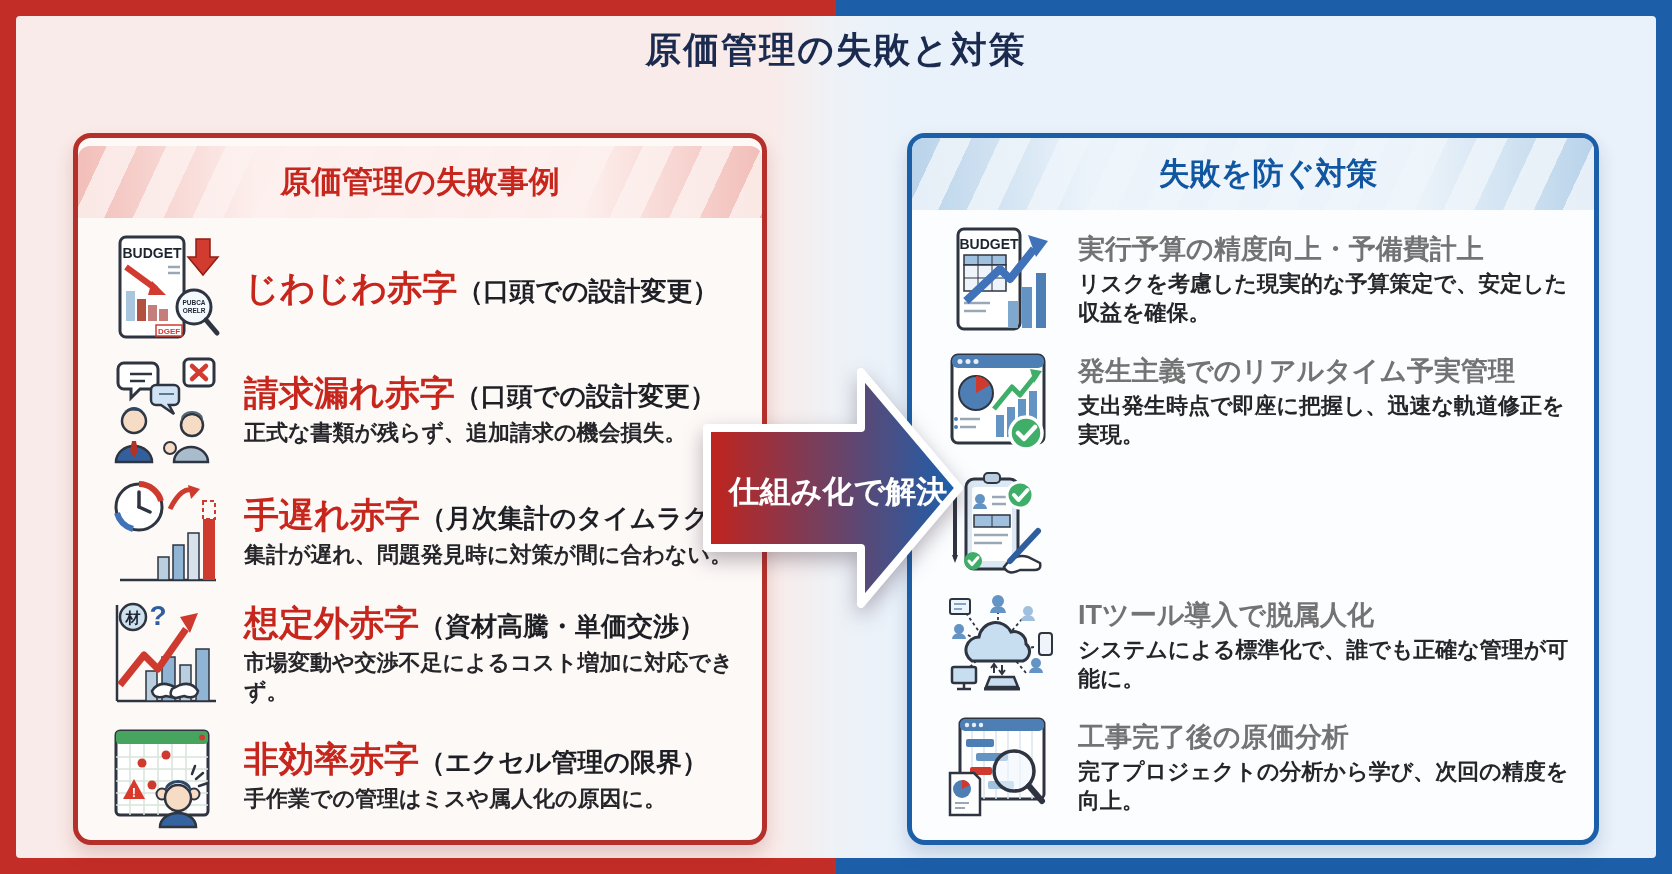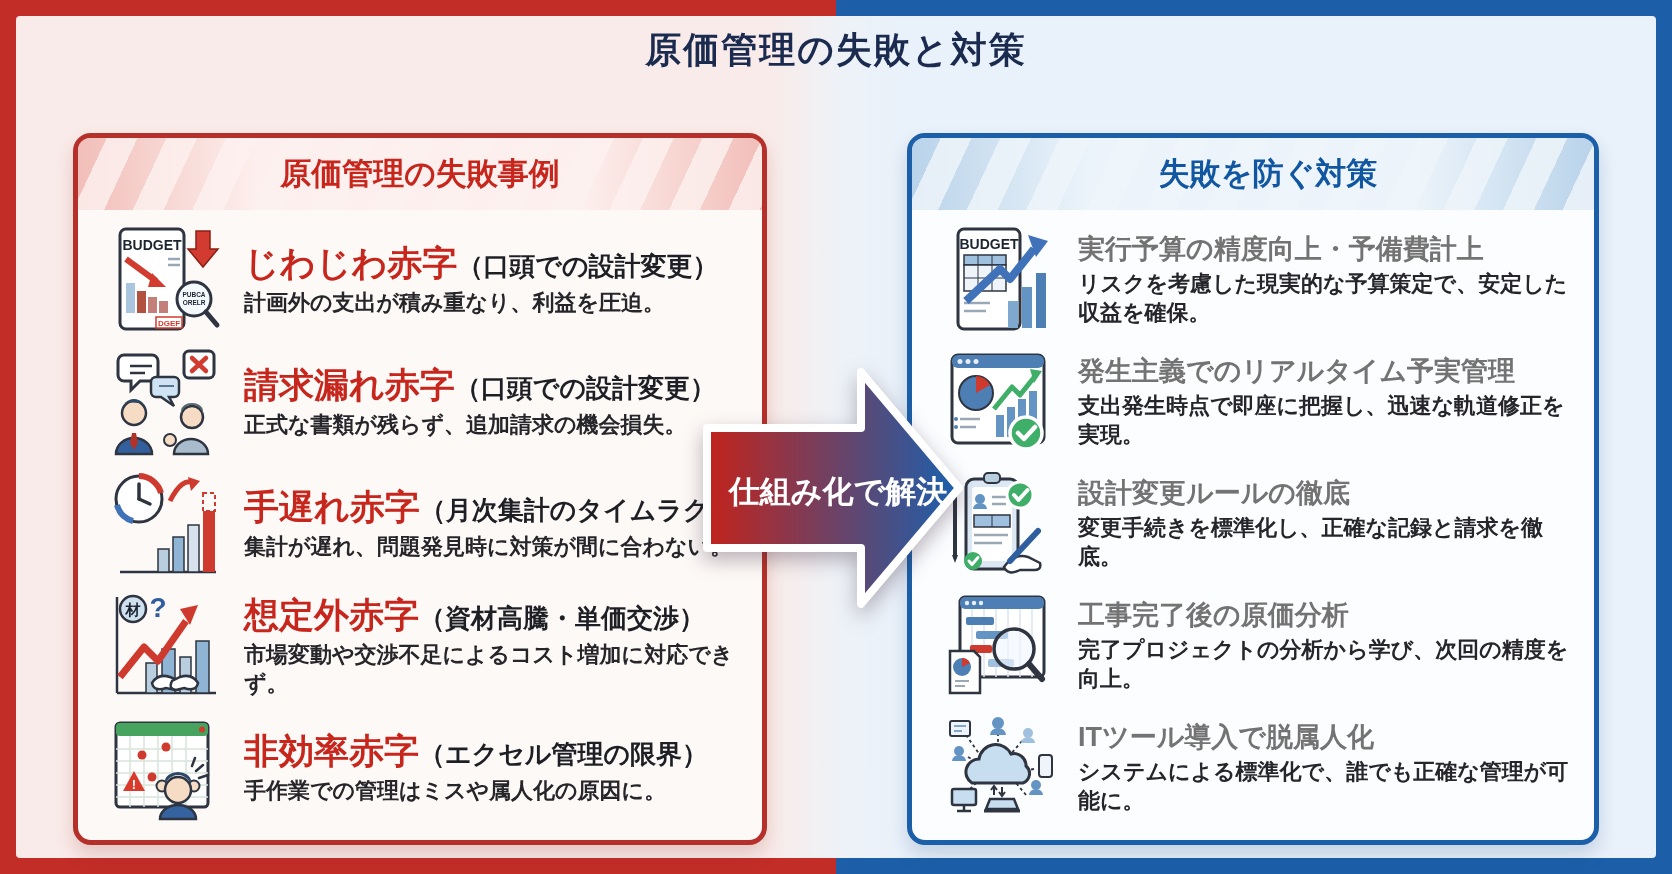--- a/index.html
+++ b/index.html
@@ -11,21 +11,21 @@
   .main-title{position:absolute;top:26px;left:0;width:100%;text-align:center;
               font-size:36px;font-weight:800;color:#1b2b50;letter-spacing:2px;}
   .panel{position:absolute;top:133px;height:702px;border-radius:18px;}
   .panel.left{left:73px;width:684px;background:#fdf9f7;border:5px solid #b5302a;
               box-shadow:0 10px 18px rgba(140,40,30,.18);}
   .panel.right{left:907px;width:682px;background:#fbfdff;border:5px solid #1b5fa8;
               box-shadow:0 10px 18px rgba(30,70,130,.18);}
   .panel-header{height:72px;border-radius:12px 12px 0 0;display:flex;align-items:center;justify-content:center;}
   .panel-header.red{background:
       linear-gradient(90deg,rgba(253,240,238,0) 0%,rgba(253,241,239,.96) 26%,rgba(253,241,239,.96) 74%,rgba(253,240,238,0) 100%),
-      repeating-linear-gradient(115deg,#f2beb9 0 26px,#fae8e5 26px 54px);}
+      repeating-linear-gradient(115deg,#f2beb9 0 26px,#fae8e5 26px 54px); margin-top: 8px;}
   .panel-header.blue{background:
       linear-gradient(90deg,rgba(235,243,250,0) 0%,rgba(238,245,251,.96) 26%,rgba(238,245,251,.96) 74%,rgba(235,243,250,0) 100%),
       repeating-linear-gradient(115deg,#b9d3ea 0 26px,#e6eff7 26px 54px);}
   .header-title{font-size:31px;font-weight:800;}
   .panel-header.red .header-title{color:#c7261d;}
   .panel-header.blue .header-title{color:#1156a0;margin-left:30px;}
   .panel-body{padding:8px 16px 8px 30px;display:flex;flex-direction:column;}
   .row{display:flex;align-items:center;gap:18px;min-height:120px;margin-top:2px;}
   .icon-box{flex:0 0 118px;width:118px;height:114px;display:flex;align-items:center;justify-content:center;text-align:center;}
   .icon-box svg{width:112px;height:110px;}
@@ -68,21 +68,20 @@
             <text x="57" y="101" text-anchor="middle" font-size="8" font-weight="bold" fill="#d23b2f">DGEF</text>
             <polygon points="84,6 98,6 98,24 106,24 91,42 76,24 84,24" fill="#d23b2f" stroke="#8e1e14" stroke-width="1.5"></polygon>
             <circle cx="82" cy="74" r="17" fill="#f4f9fd" stroke="#2e3440" stroke-width="3"></circle>
             <text x="82" y="72" text-anchor="middle" font-size="6.5" font-weight="bold" fill="#1c2430">PUBCA</text>
             <text x="82" y="80" text-anchor="middle" font-size="6.5" font-weight="bold" fill="#1c2430">ORELR</text>
             <line x1="94" y1="87" x2="105" y2="100" stroke="#2e3440" stroke-width="5" stroke-linecap="round"></line>
           </svg>
         </div>
         <div class="txt">
           <div class="row-title"><span class="rt-red">じわじわ赤字</span><span class="rt-sub">（口頭での設計変更）</span></div>
-          <div class="row-desc">計画外の支出が積み重なり、利益を圧迫。</div>
         </div>
       </div>
 
       <div class="row">
         <div class="icon-box">
           <svg viewBox="0 0 110 110">
             <path d="M12 8 h28 a6 6 0 0 1 6 6 v14 a6 6 0 0 1 -6 6 h-12 l-9 9 v-9 h-7 a6 6 0 0 1 -6 -6 v-14 a6 6 0 0 1 6 -6 z" fill="#fff" stroke="#2e3440" stroke-width="3"></path>
             <line x1="18" y1="19" x2="40" y2="19" stroke="#2e3440" stroke-width="2.5"></line>
             <line x1="18" y1="26" x2="33" y2="26" stroke="#2e3440" stroke-width="2.5"></line>
             <path d="M44 30 h18 a5 5 0 0 1 5 5 v10 a5 5 0 0 1 -5 5 h-5 l5 9 -13 -9 h-5 a5 5 0 0 1 -5 -5 v-10 a5 5 0 0 1 5 -5 z" fill="#cfe3f4" stroke="#2e3440" stroke-width="2.5"></path>
@@ -270,59 +269,20 @@
             <line x1="46" y1="46" x2="46" y2="58" stroke="#2e3440" stroke-width="1"></line>
             <line x1="28" y1="66" x2="62" y2="66" stroke="#9aa7b5" stroke-width="2.5"></line>
             <line x1="28" y1="74" x2="56" y2="74" stroke="#9aa7b5" stroke-width="2.5"></line>
             <circle cx="74" cy="26" r="13" fill="#3fae68" stroke="#fff" stroke-width="3"></circle>
             <path d="M68 26 l4.5 5 9 -10" fill="none" stroke="#fff" stroke-width="4" stroke-linecap="round" stroke-linejoin="round"></path>
             <circle cx="27" cy="92" r="9" fill="#3fae68"></circle>
             <path d="M23 92 l3 3.5 6 -7" fill="none" stroke="#fff" stroke-width="3" stroke-linecap="round" stroke-linejoin="round"></path>
             <path d="M58 98 q10 -14 24 -10 l12 6 q2 8 -8 7 l-12 0 q-12 6 -16 -3 z" fill="#fff" stroke="#2e3440" stroke-width="2.5"></path>
             <line x1="64" y1="92" x2="92" y2="62" stroke="#2e5e9e" stroke-width="6" stroke-linecap="round"></line>
           </svg>
-        </div>
-        <div class="txt">
-          <div class="row-title"><span class="rt-blue">設計変更ルールの徹底</span></div>
-          <div class="row-desc">変更手続きを標準化し、正確な記録と請求を徹底。</div>
-        </div>
-      </div>
-
-      <div class="row">
-        <div class="icon-box">
-          <svg viewBox="0 0 110 110">
-            <rect x="14" y="6" width="84" height="80" rx="5" fill="#fff" stroke="#2e3440" stroke-width="3"></rect>
-            <rect x="14" y="6" width="84" height="12" rx="5" fill="#4d7fb5"></rect>
-            <circle cx="21" cy="12" r="2.2" fill="#e8eef5"></circle>
-              <circle cx="28" cy="12" r="2.2" fill="#e8eef5"></circle>
-              <circle cx="35" cy="12" r="2.2" fill="#e8eef5"></circle>
-            <g stroke="#dde5ee" stroke-width="1.5">
-              <line x1="26" y1="18" x2="26" y2="86"></line>
-                <line x1="38" y1="18" x2="38" y2="86"></line>
-              <line x1="50" y1="18" x2="50" y2="86"></line>
-                <line x1="62" y1="18" x2="62" y2="86"></line>
-              <line x1="74" y1="18" x2="74" y2="86"></line>
-                <line x1="86" y1="18" x2="86" y2="86"></line>
-            </g>
-            <rect x="20" y="26" width="28" height="8" rx="2" fill="#4d7fb5"></rect>
-            <rect x="30" y="40" width="32" height="8" rx="2" fill="#6394c4"></rect>
-            <rect x="24" y="54" width="22" height="8" rx="2" fill="#cf3a2e"></rect>
-            <rect x="42" y="68" width="26" height="8" rx="2" fill="#9fc0de"></rect>
-            <circle cx="68" cy="58" r="20" fill="rgba(240,247,253,0.6)" stroke="#2e3440" stroke-width="3.5"></circle>
-            <line x1="83" y1="73" x2="96" y2="88" stroke="#2e3440" stroke-width="6" stroke-linecap="round"></line>
-            <path d="M4 60 h24 l6 6 v36 h-30 z" fill="#fff" stroke="#2e3440" stroke-width="2.5"></path>
-            <circle cx="16" cy="76" r="9" fill="#4d7fb5"></circle>
-            <path d="M16 76 L16 67 A9 9 0 0 1 24 72 Z" fill="#cf3a2e"></path>
-            <line x1="9" y1="90" x2="23" y2="90" stroke="#9aa7b5" stroke-width="2"></line>
-            <line x1="9" y1="95" x2="19" y2="95" stroke="#9aa7b5" stroke-width="2"></line>
-          </svg>
-        </div>
-        <div class="txt">
-          <div class="row-title"><span class="rt-blue">工事完了後の原価分析</span></div>
-          <div class="row-desc">完了プロジェクトの分析から学び、次回の精度を向上。</div>
         </div>
       </div>
 
       <div class="row">
         <div class="icon-box">
           <svg viewBox="0 0 110 110">
             <g stroke="#2e3440" stroke-width="1.8" stroke-dasharray="3 3" fill="none">
               <line x1="52" y1="20" x2="52" y2="40"></line>
               <line x1="76" y1="28" x2="64" y2="42"></line>
               <line x1="22" y1="44" x2="36" y2="52"></line>
@@ -352,20 +312,55 @@
             <path d="M48 82 l0 -8 m-3 3 l3 -4 3 4" stroke="#2e3440" stroke-width="2" fill="none"></path>
             <path d="M56 74 l0 8 m-3 -3 l3 4 3 -4" stroke="#2e3440" stroke-width="2" fill="none"></path>
           </svg>
         </div>
         <div class="txt">
           <div class="row-title"><span class="rt-blue">ITツール導入で脱属人化</span></div>
           <div class="row-desc">システムによる標準化で、誰でも正確な管理が可能に。</div>
         </div>
       </div>
 
+      <div class="row">
+        <div class="icon-box">
+          <svg viewBox="0 0 110 110">
+            <rect x="14" y="6" width="84" height="80" rx="5" fill="#fff" stroke="#2e3440" stroke-width="3"></rect>
+            <rect x="14" y="6" width="84" height="12" rx="5" fill="#4d7fb5"></rect>
+            <circle cx="21" cy="12" r="2.2" fill="#e8eef5"></circle>
+              <circle cx="28" cy="12" r="2.2" fill="#e8eef5"></circle>
+              <circle cx="35" cy="12" r="2.2" fill="#e8eef5"></circle>
+            <g stroke="#dde5ee" stroke-width="1.5">
+              <line x1="26" y1="18" x2="26" y2="86"></line>
+                <line x1="38" y1="18" x2="38" y2="86"></line>
+              <line x1="50" y1="18" x2="50" y2="86"></line>
+                <line x1="62" y1="18" x2="62" y2="86"></line>
+              <line x1="74" y1="18" x2="74" y2="86"></line>
+                <line x1="86" y1="18" x2="86" y2="86"></line>
+            </g>
+            <rect x="20" y="26" width="28" height="8" rx="2" fill="#4d7fb5"></rect>
+            <rect x="30" y="40" width="32" height="8" rx="2" fill="#6394c4"></rect>
+            <rect x="24" y="54" width="22" height="8" rx="2" fill="#cf3a2e"></rect>
+            <rect x="42" y="68" width="26" height="8" rx="2" fill="#9fc0de"></rect>
+            <circle cx="68" cy="58" r="20" fill="rgba(240,247,253,0.6)" stroke="#2e3440" stroke-width="3.5"></circle>
+            <line x1="83" y1="73" x2="96" y2="88" stroke="#2e3440" stroke-width="6" stroke-linecap="round"></line>
+            <path d="M4 60 h24 l6 6 v36 h-30 z" fill="#fff" stroke="#2e3440" stroke-width="2.5"></path>
+            <circle cx="16" cy="76" r="9" fill="#4d7fb5"></circle>
+            <path d="M16 76 L16 67 A9 9 0 0 1 24 72 Z" fill="#cf3a2e"></path>
+            <line x1="9" y1="90" x2="23" y2="90" stroke="#9aa7b5" stroke-width="2"></line>
+            <line x1="9" y1="95" x2="19" y2="95" stroke="#9aa7b5" stroke-width="2"></line>
+          </svg>
+        </div>
+        <div class="txt">
+          <div class="row-title"><span class="rt-blue">工事完了後の原価分析</span></div>
+          <div class="row-desc">完了プロジェクトの分析から学び、次回の精度を向上。</div>
+        </div>
+      </div>
+
     </div>
   </div>
 
   <svg class="solve-arrow" viewBox="0 0 272 252">
     <defs>
       <linearGradient id="agrad" x1="0" y1="0" x2="1" y2="0">
         <stop offset="0" stop-color="#c2231b"></stop>
         <stop offset="1" stop-color="#1a60ae"></stop>
       </linearGradient>
     </defs>

